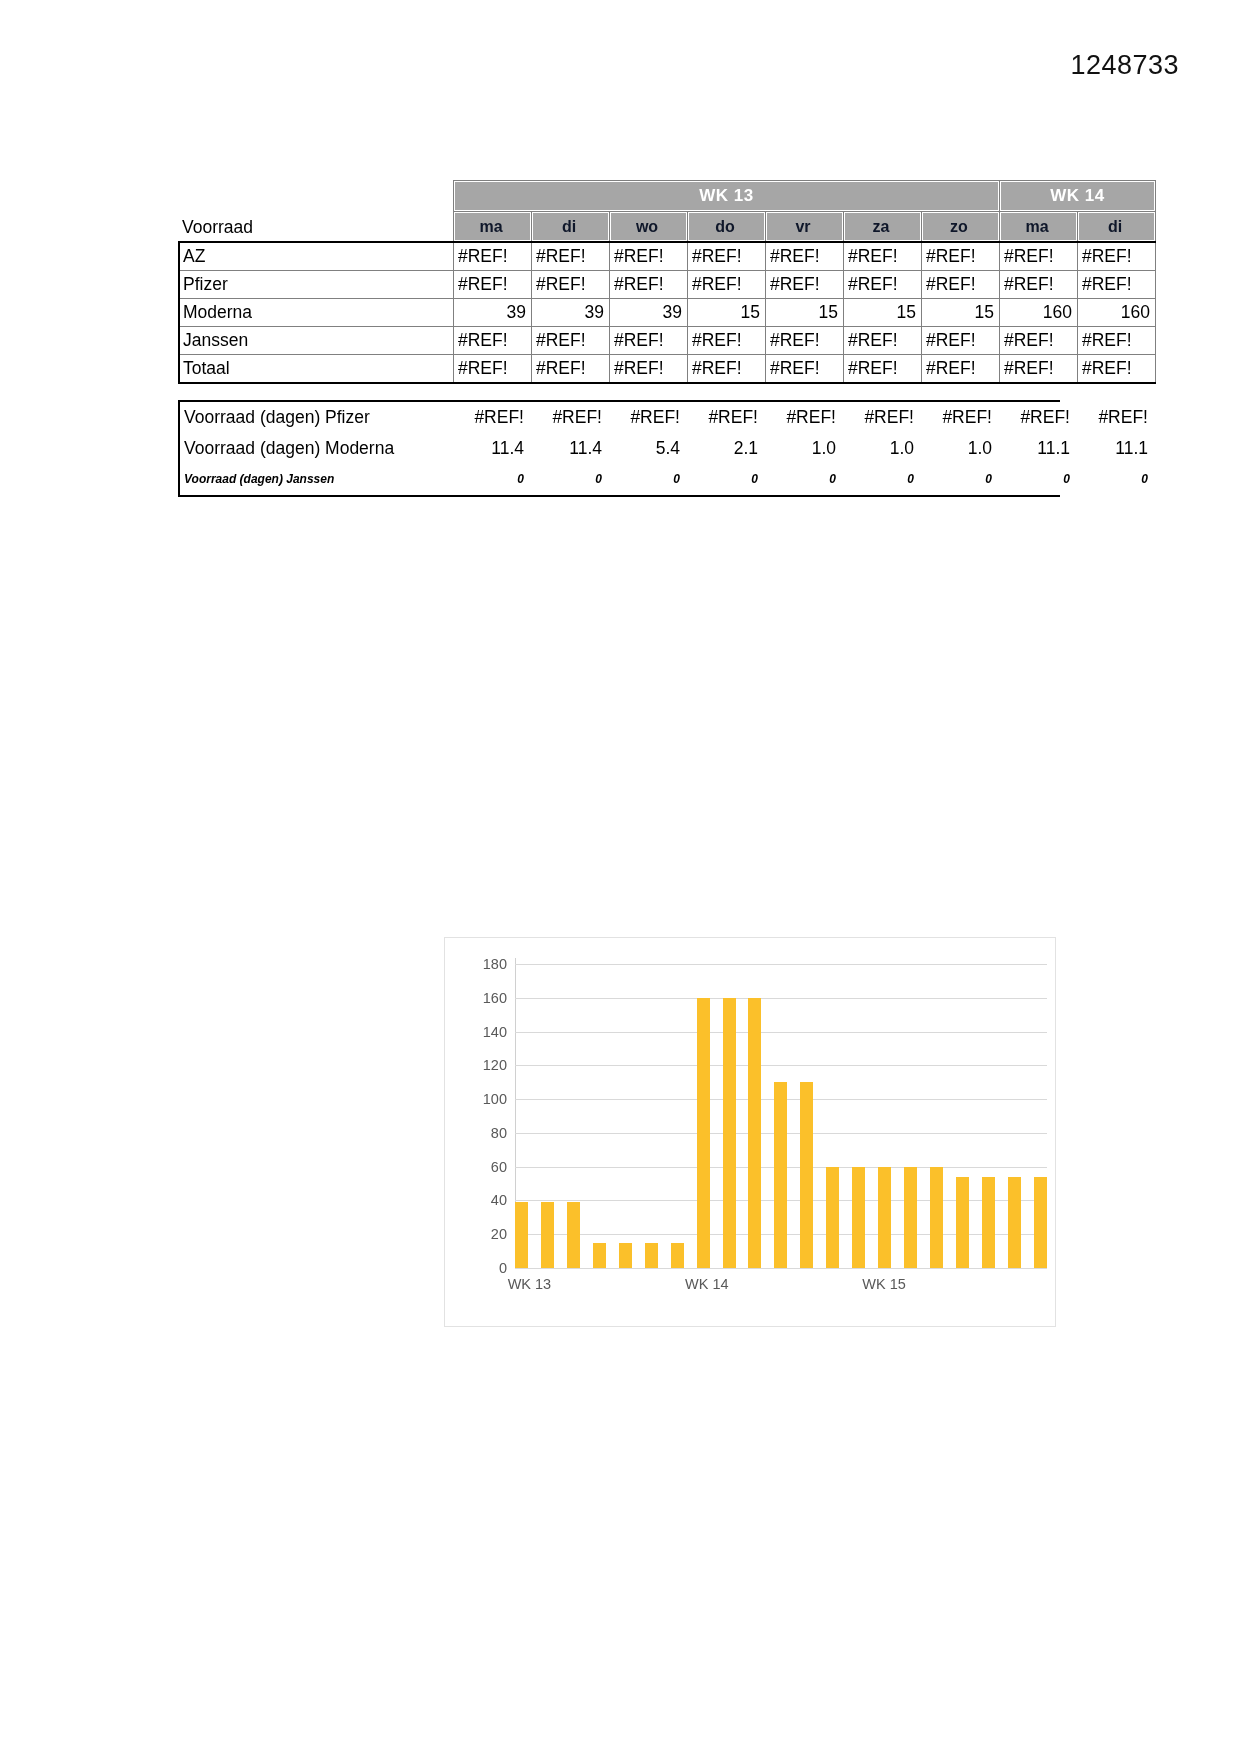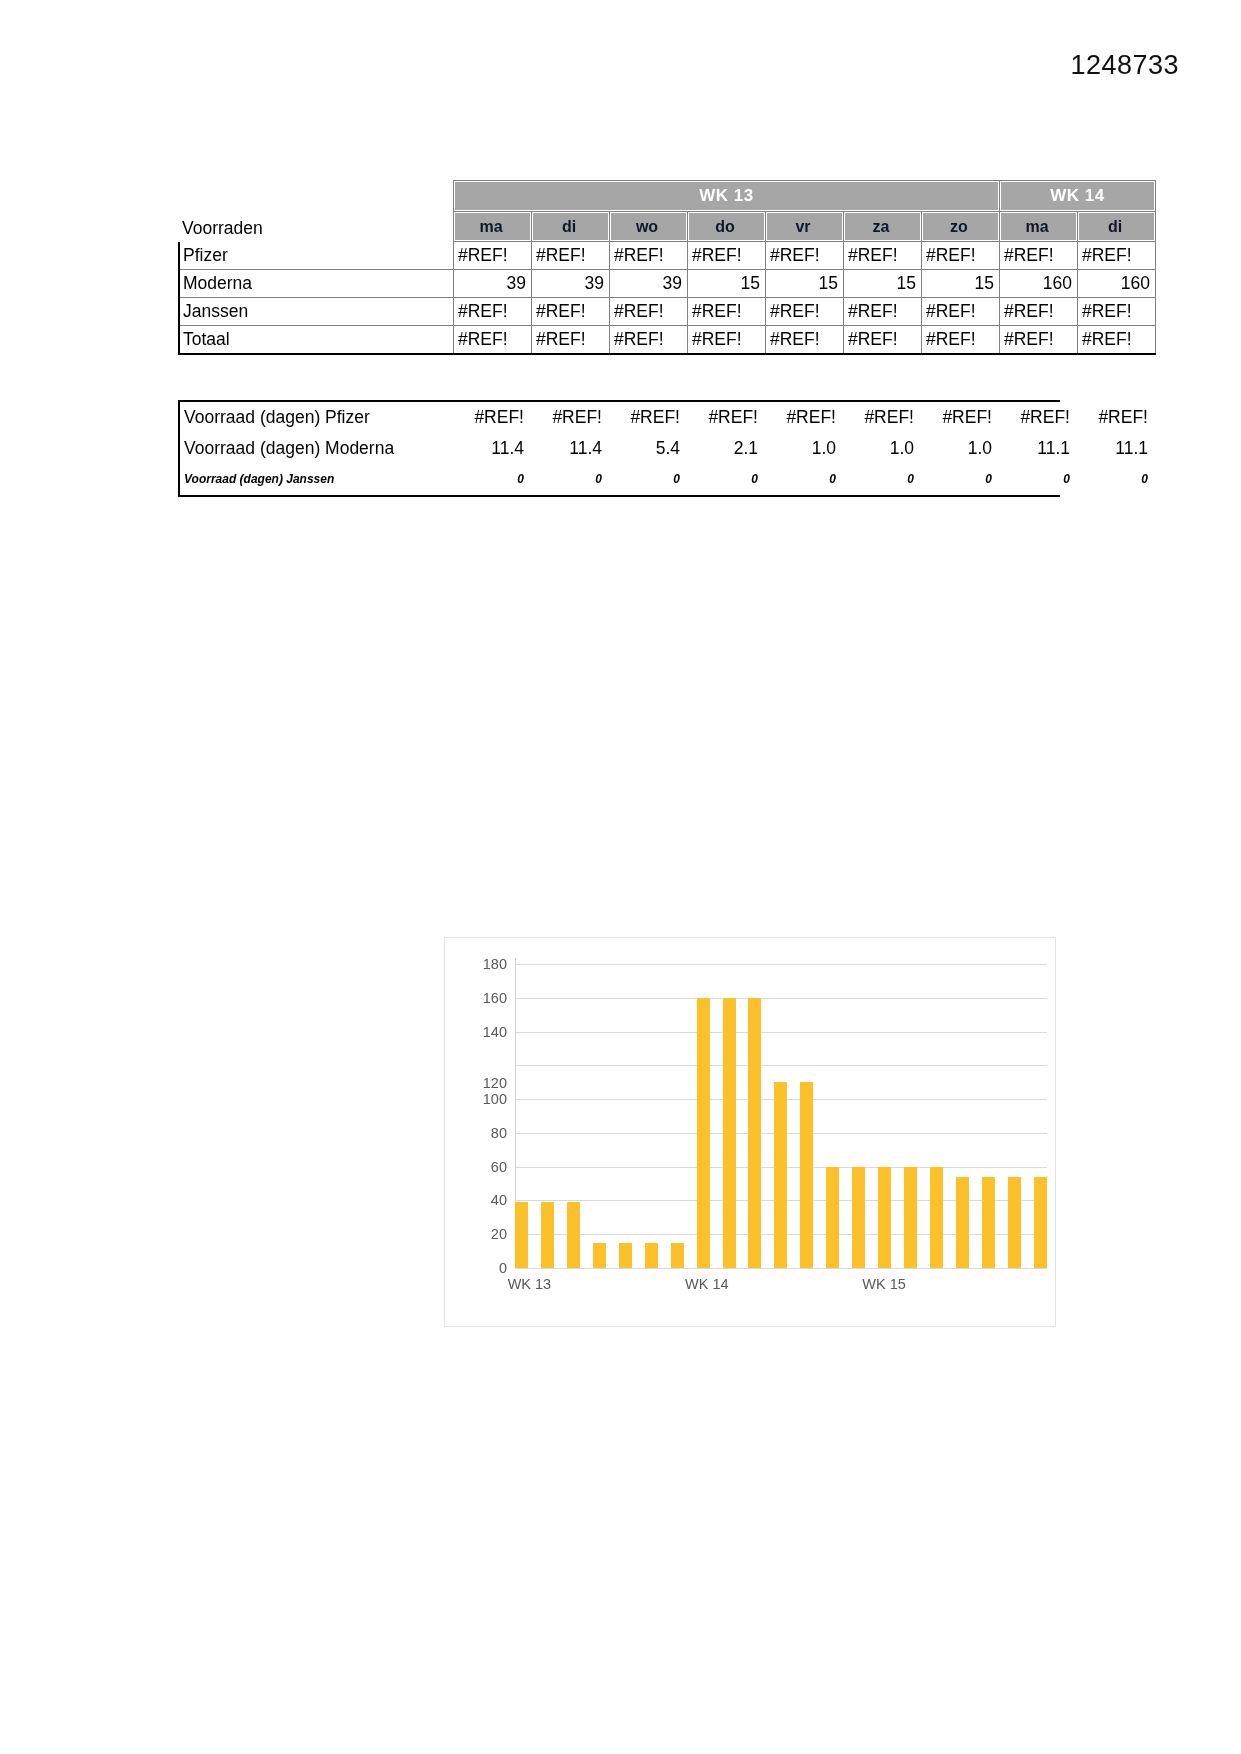--- a/index.html
+++ b/index.html
@@ -236,33 +236,45 @@
 
 <div id="sheet">
   <table class="grid">
     <thead>
       <tr>
         <th class="lbl wkgap"></th>
         <th class="wkband" colspan="7">WK 13</th>
         <th class="wkband" colspan="2">WK 14</th>
       </tr>
       <tr>
-        <th class="lbl corner-label">Voorraden</th>
+        <th class="lbl corner-label">Voorraad</th>
         <th class="val dayhdr">ma</th>
         <th class="val dayhdr">di</th>
         <th class="val dayhdr">wo</th>
         <th class="val dayhdr">do</th>
         <th class="val dayhdr">vr</th>
         <th class="val dayhdr">za</th>
         <th class="val dayhdr">zo</th>
         <th class="val dayhdr">ma</th>
         <th class="val dayhdr">di</th>
       </tr>
     </thead>
     <tbody>
+      <tr class="first-data">
+        <td class="lbl rowlabel">AZ</td>
+        <td class="val dcell lefty">#REF!</td>
+        <td class="val dcell lefty">#REF!</td>
+        <td class="val dcell lefty">#REF!</td>
+        <td class="val dcell lefty">#REF!</td>
+        <td class="val dcell lefty">#REF!</td>
+        <td class="val dcell lefty">#REF!</td>
+        <td class="val dcell lefty">#REF!</td>
+        <td class="val dcell lefty">#REF!</td>
+        <td class="val dcell lefty">#REF!</td>
+      </tr>
       <tr>
         <td class="lbl rowlabel">Pfizer</td>
         <td class="val dcell lefty">#REF!</td>
         <td class="val dcell lefty">#REF!</td>
         <td class="val dcell lefty">#REF!</td>
         <td class="val dcell lefty">#REF!</td>
         <td class="val dcell lefty">#REF!</td>
         <td class="val dcell lefty">#REF!</td>
         <td class="val dcell lefty">#REF!</td>
         <td class="val dcell lefty">#REF!</td>
@@ -361,21 +373,21 @@
         <div class="ytick" style="top: 88.8889%; margin-left: 7px;">20</div>
         <div class="gline" style="top: 77.7778%;"></div>
         <div class="ytick" style="top: 77.7778%;">40</div>
         <div class="gline" style="top: 66.6667%;"></div>
         <div class="ytick" style="top: 66.6667%;">60</div>
         <div class="gline" style="top: 55.5556%;"></div>
         <div class="ytick" style="top: 55.5556%;">80</div>
         <div class="gline" style="top: 44.4444%;"></div>
         <div class="ytick" style="top: 44.4444%;">100</div>
         <div class="gline" style="top: 33.3333%;"></div>
-        <div class="ytick" style="top: 33.3333%; margin-top: 18px;">120</div>
+        <div class="ytick" style="top: 33.3333%;">120</div>
         <div class="gline" style="top: 22.2222%;"></div>
         <div class="ytick" style="top: 22.2222%;">140</div>
         <div class="gline" style="top: 11.1111%;"></div>
         <div class="ytick" style="top: 11.1111%;">160</div>
         <div class="gline" style="top: 0%;"></div>
         <div class="ytick" style="top: 0%;">180</div>
       </div>
     <div id="bars">
         <div class="bar" style="height: 21.6667%; background: rgb(251, 192, 42);"></div>
         <div class="bar" style="height: 21.6667%; background: rgb(251, 192, 42);"></div>

